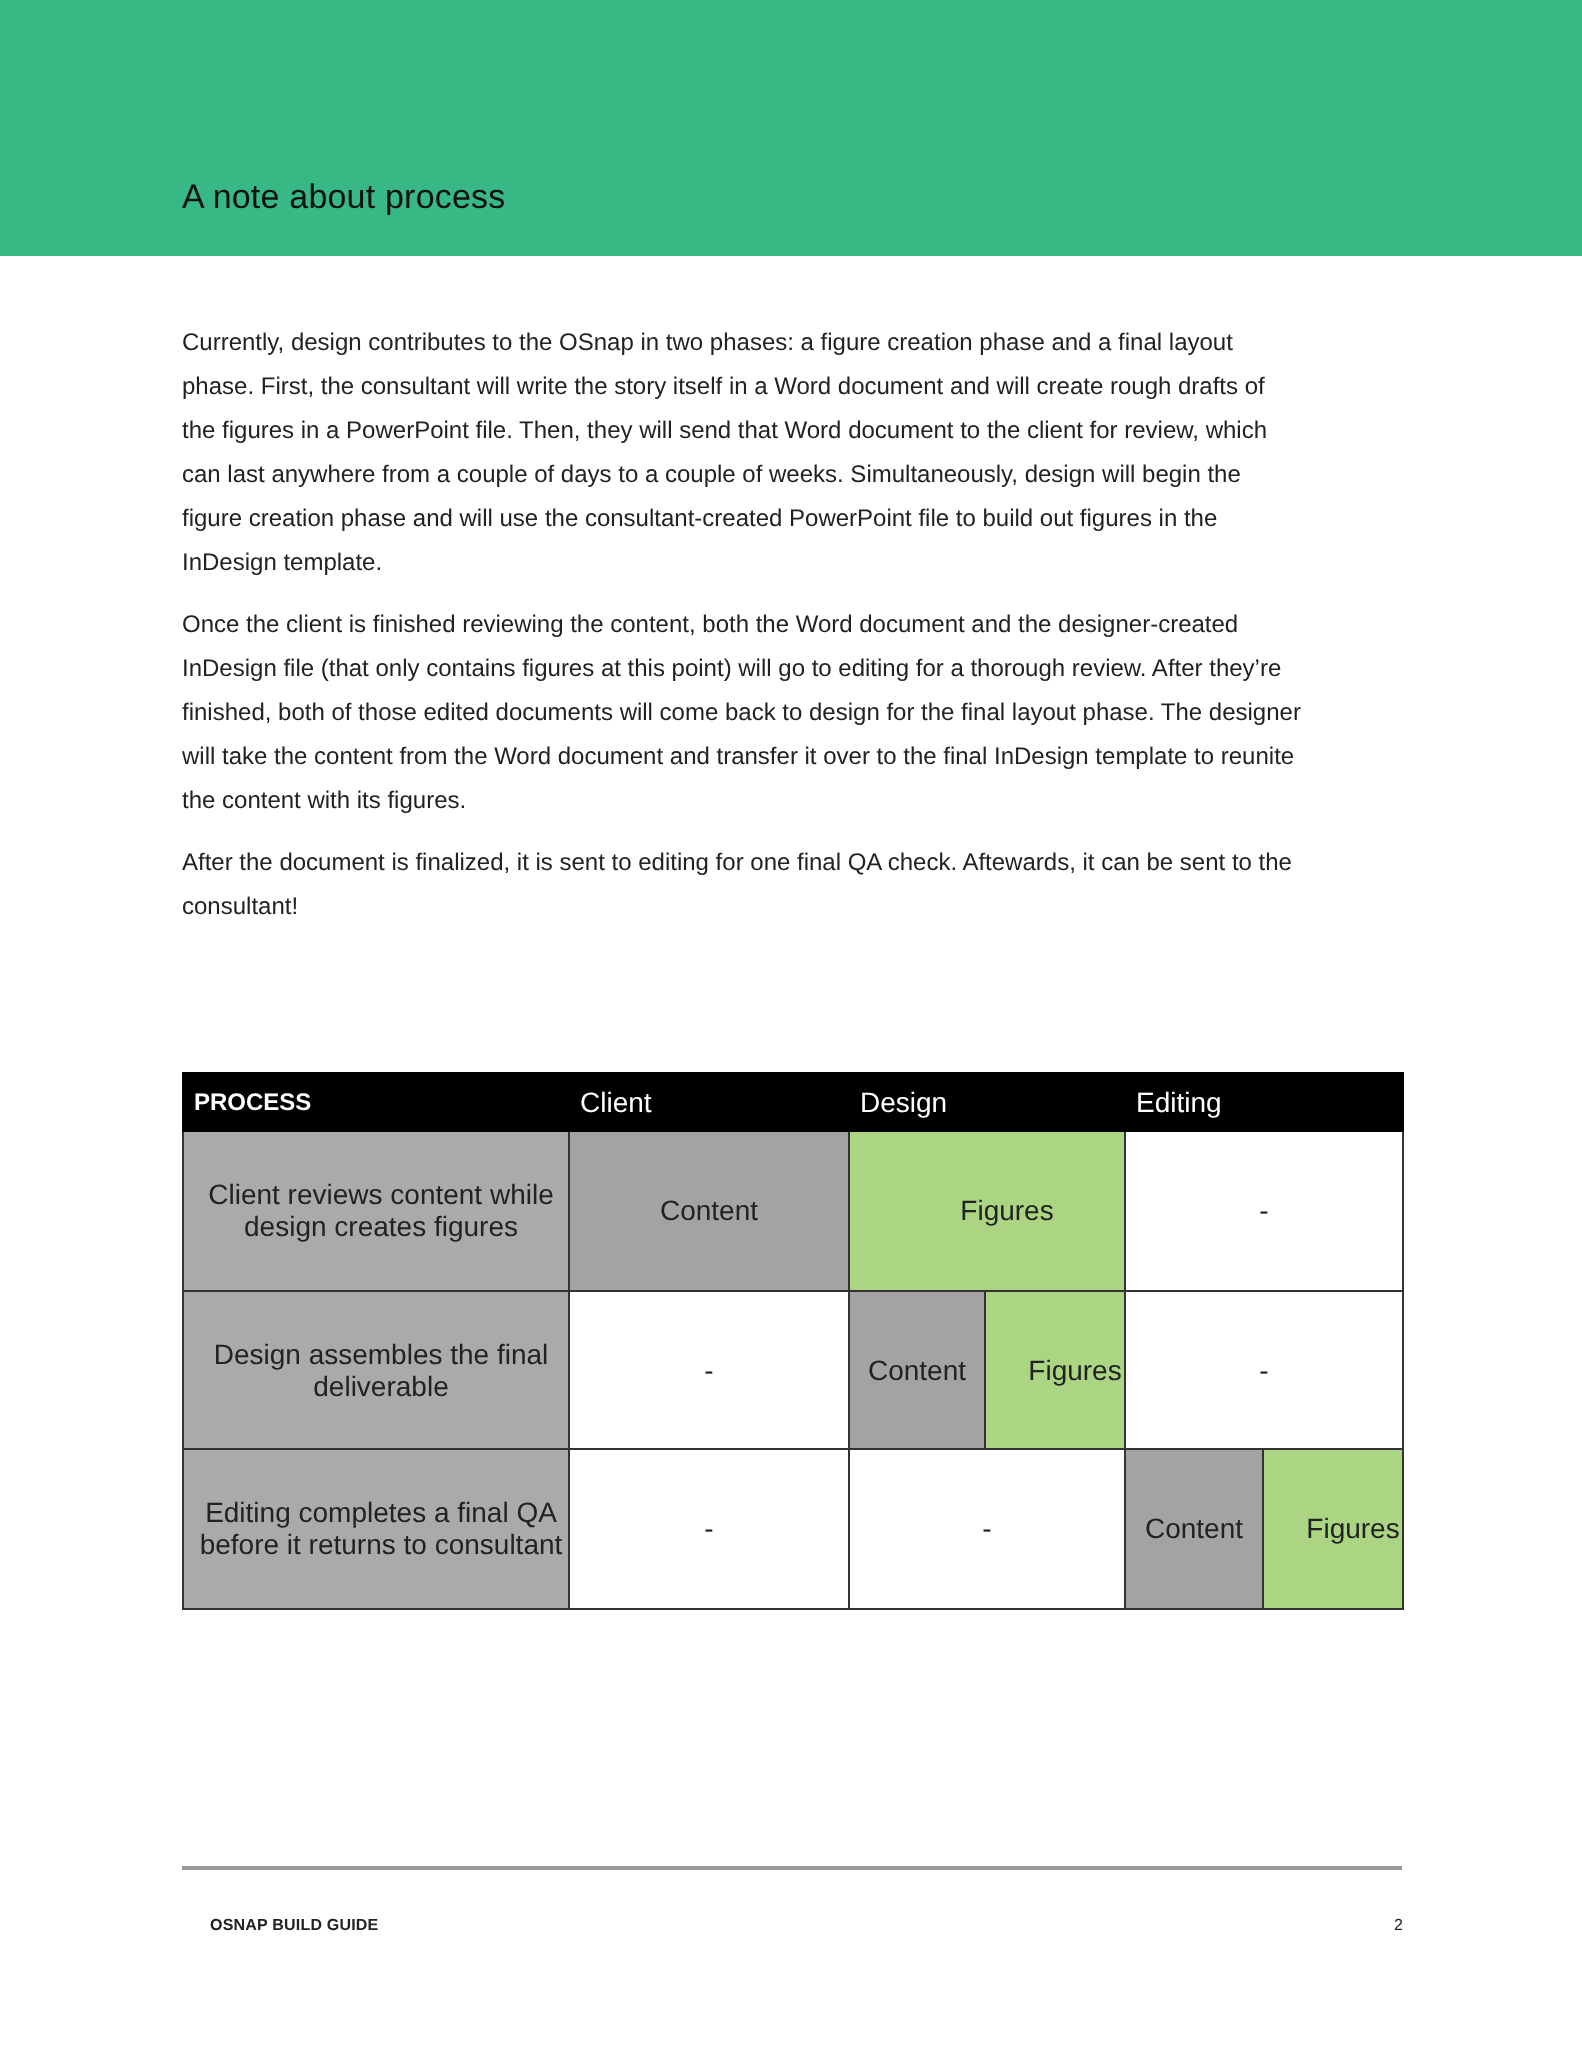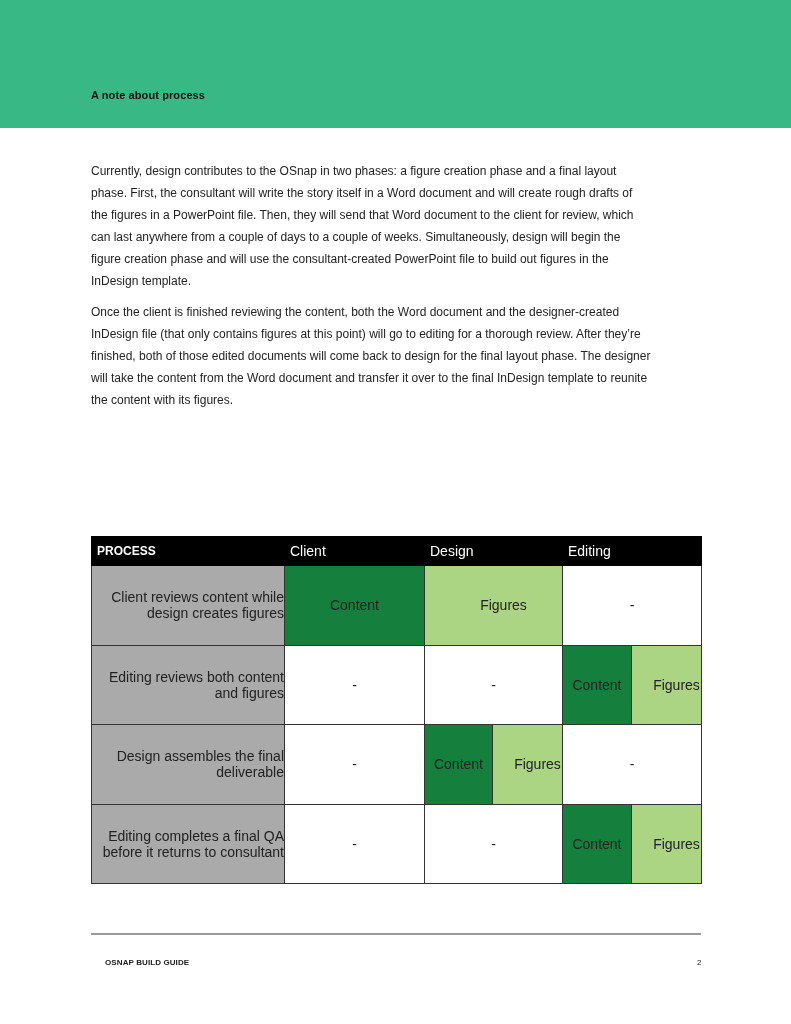--- a/index.html
+++ b/index.html
@@ -5,21 +5,21 @@
   * { box-sizing: border-box; margin: 0; padding: 0; }
   html, body { width: 791px; height: 1024px; background: #ffffff; overflow: hidden; }
   body { position: relative; font-family: "Liberation Sans", sans-serif; color: #1e1e1e; }
 
   .banner {
     position: absolute; left: 0; top: 0; width: 791px; height: 128px;
     background: #37b884;
   }
   .banner h1 {
     position: absolute; left: 91px; top: 89px;
-    font-size: 11px; font-weight: bold; color: #111; letter-spacing: 0.1px;
+    font-size: 17px; font-weight: normal; color: #111; letter-spacing: 0.1px;
   }
 
   .body-text {
     position: absolute; left: 91px; top: 160px; width: 560px;
     font-size: 12px; line-height: 22px; color: #222;
   }
   .body-text p { margin-bottom: 9px; }
 
   table.process {
     position: absolute; left: 91px; top: 536px; width: 610px;
@@ -29,23 +29,23 @@
     border: 1.5px solid #333;
     font-size: 14px; font-weight: normal; color: #222;
   }
   table.process thead th {
     background: #000; color: #fff; height: 29px; text-align: left;
     padding-left: 5px; border-color: #000; font-size: 14px;
   }
   table.process thead th.proc { font-weight: bold; font-size: 12px; margin-top: 48px; }
   table.process tbody td { height: 79.5px; text-align: center; vertical-align: middle; }
   table.process tbody td.label {
-    background: #a9aaa9; text-align: right; padding-left: 5px; line-height: 16px;
+    background: #a9aaa9; text-align: center; padding-left: 5px; line-height: 16px;
   }
-  td.content { background: #15803d; margin-top: 36px; }
+  td.content { background: #a3a3a3; margin-top: 36px; }
   td.figures { background: #acd583; padding-left: 20px; }
   td.blank { background: #fff; }
 
   .footer-rule {
     position: absolute; left: 91px; top: 933px; width: 610px; height: 1.5px; background: #9a9a9a;
   }
   .footer-left {
     position: absolute; left: 105px; top: 958px; font-size: 8px; font-weight: bold; color: #222; letter-spacing: 0.1px;
   }
   .footer-right {
@@ -55,20 +55,21 @@
 </head>
 <body>
 
 <div class="banner">
   <h1>A note about process</h1>
 </div>
 
 <div class="body-text">
   <p>Currently, design contributes to the OSnap in two phases: a figure creation phase and a final layout phase. First, the consultant will write the story itself in a Word document and will create rough drafts of the figures in a PowerPoint file. Then, they will send that Word document to the client for review, which can last anywhere from a couple of days to a couple of weeks. Simultaneously, design will begin the figure creation phase and will use the consultant-created PowerPoint file to build out figures in the InDesign template.</p>
   <p>Once the client is finished reviewing the content, both the Word document and the designer-created InDesign file (that only contains figures at this point) will go to editing for a thorough review. After they’re finished, both of those edited documents will come back to design for the final layout phase. The designer will take the content from the Word document and transfer it over to the final InDesign template to reunite the content with its figures.</p>
+  <p>After the document is finalized, it is sent to editing for one final QA check. Aftewards, it can be sent to the consultant!</p>
 </div>
 
 <table class="process">
   <colgroup>
     <col style="width:193px">
       <col style="width:140px">
       <col style="width:68px">
       <col style="width:70px">
       <col style="width:69px">
       <col style="width:70px">
@@ -82,27 +83,20 @@
     </tr>
   </thead>
   <tbody>
     <tr>
       <td class="label">Client reviews content while design creates figures</td>
       <td class="content">Content</td>
       <td class="figures" colspan="2">Figures</td>
       <td class="blank" colspan="2">-</td>
     </tr>
     <tr>
-      <td class="label">Editing reviews both content and figures</td>
-      <td class="blank">-</td>
-      <td class="blank" colspan="2">-</td>
-      <td class="content">Content</td>
-      <td class="figures">Figures</td>
-    </tr>
-    <tr>
       <td class="label">Design assembles the final deliverable</td>
       <td class="blank">-</td>
       <td class="content">Content</td>
       <td class="figures">Figures</td>
       <td class="blank" colspan="2">-</td>
     </tr>
     <tr>
       <td class="label">Editing completes a final QA before it returns to consultant</td>
       <td class="blank">-</td>
       <td class="blank" colspan="2">-</td>

